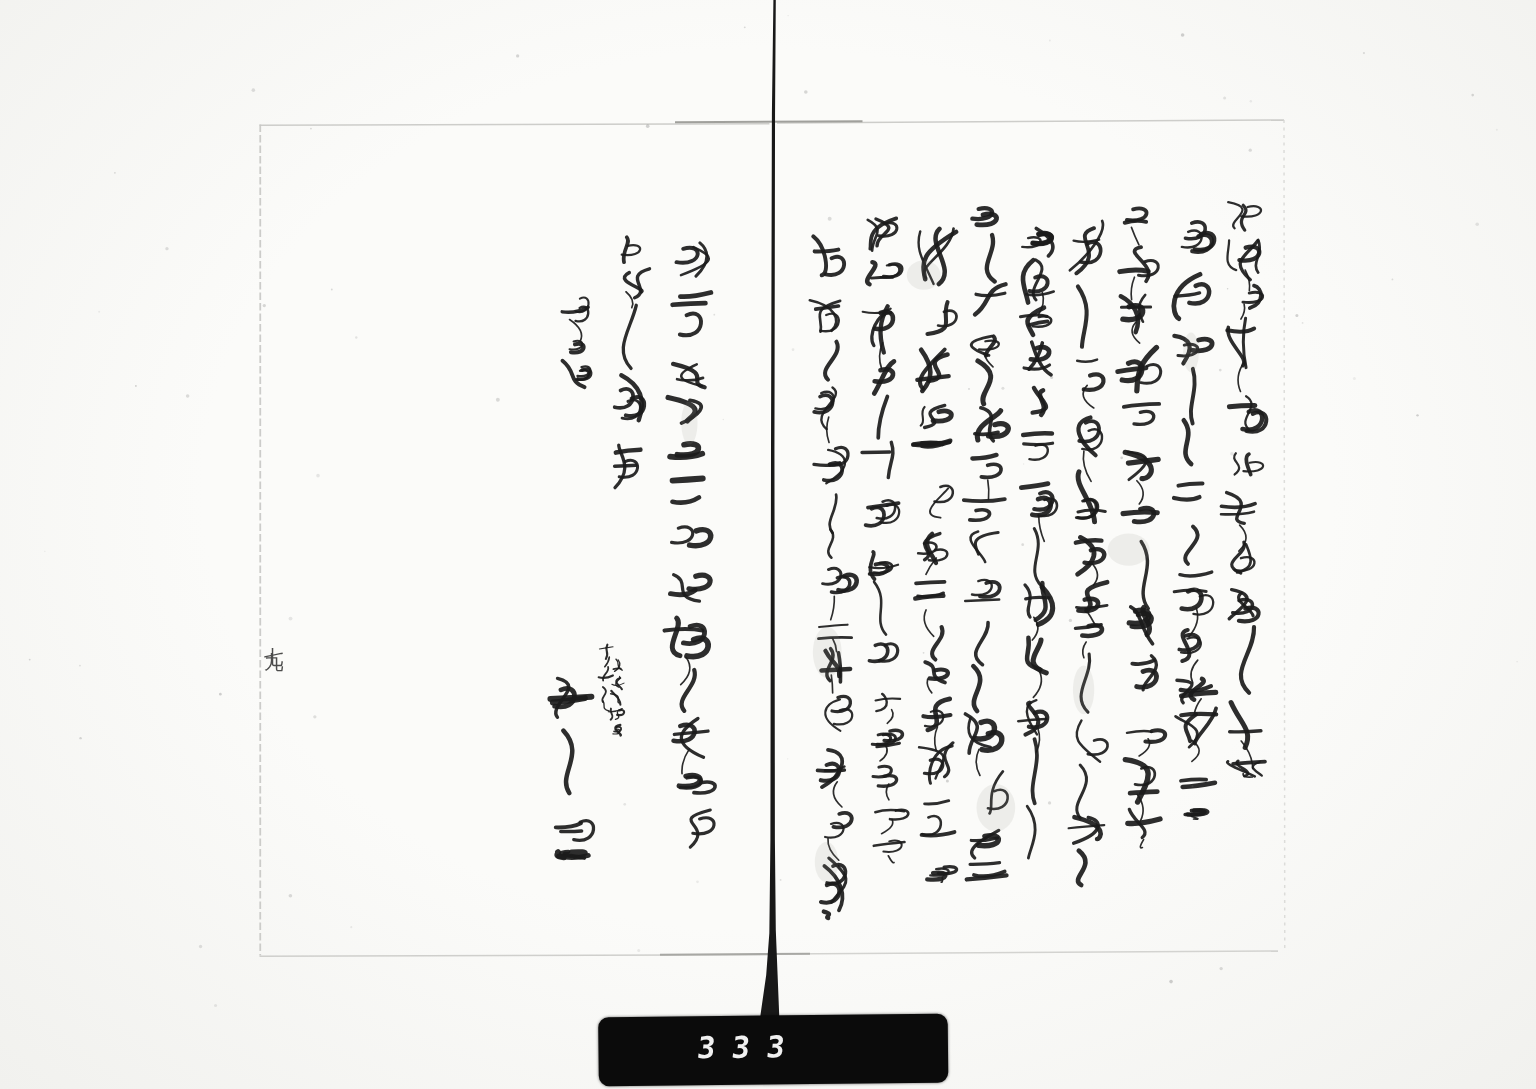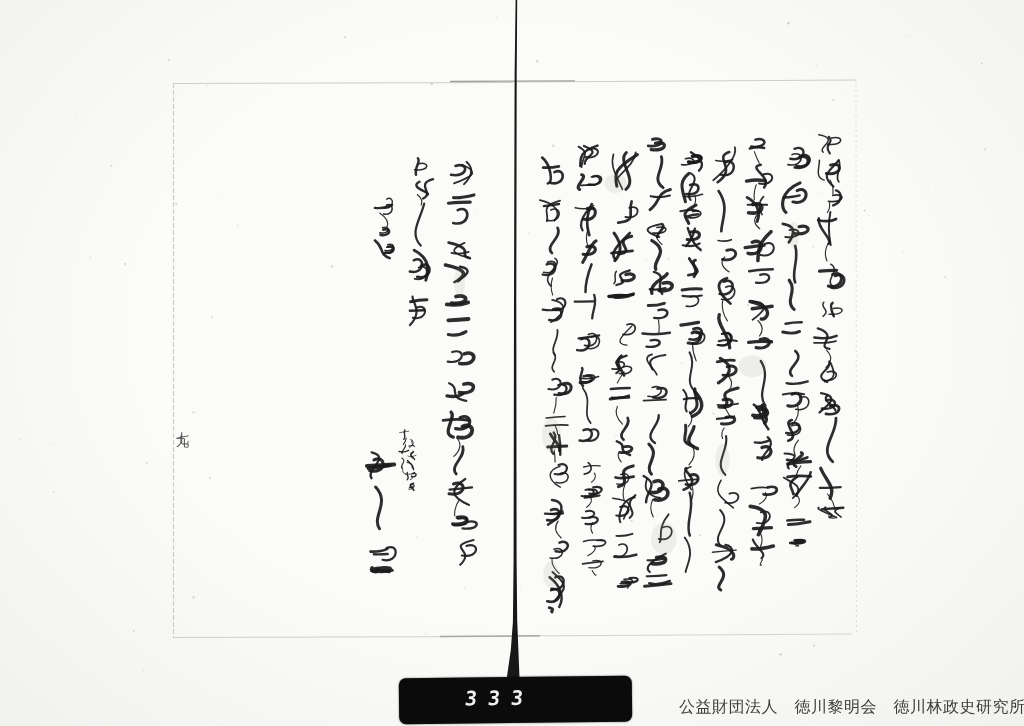--- a/index.html
+++ b/index.html
@@ -633,15 +633,14 @@
       <circle cx="902.9" cy="252.4" r="1.0" fill="#777777" opacity="0.10"></circle>
       <circle cx="212.0" cy="317.1" r="1.2" fill="#777777" opacity="0.16"></circle>
     </svg>
 
   <div class="pageno">七九</div>
 
   <div class="counter" style="background: rgb(11, 11, 11);">
     <span class="digits" style="color: rgb(253, 253, 253);">333</span>
   </div>
 
-  <div class="credit">公益財団法人　徳川黎明会　徳川林政史研究所</div>
 
 </div>
 
 </body></html>

